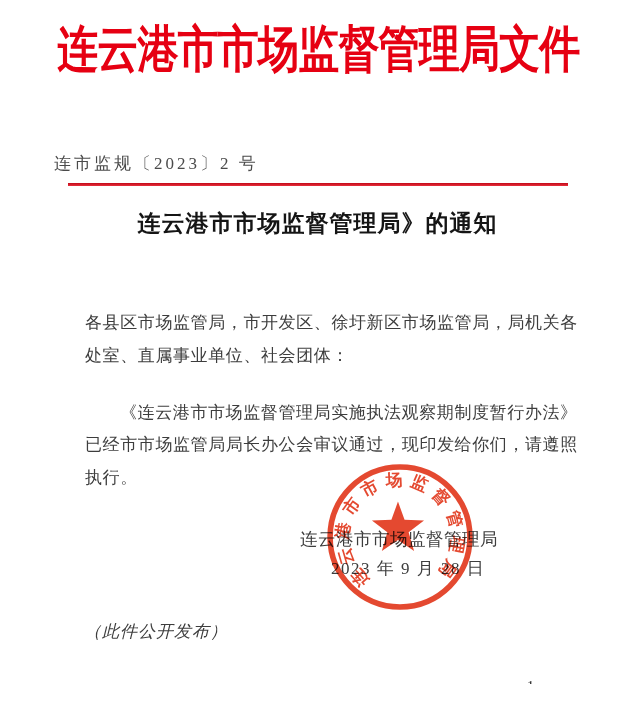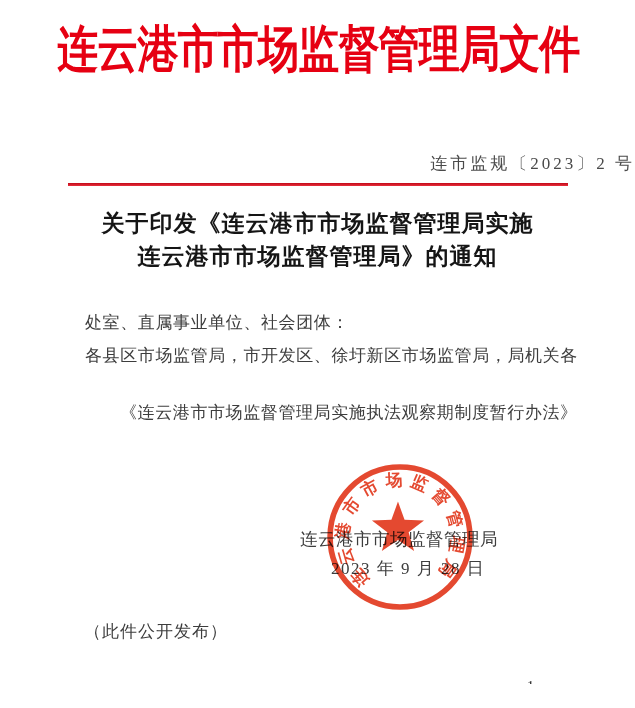--- a/index.html
+++ b/index.html
@@ -19,21 +19,21 @@
     font-size: 50px;
     font-weight: 700;
     letter-spacing: -1px;
     white-space: nowrap;
     transform: scaleX(0.82);
     transform-origin: 50% 50%;
   }
   .doc-number {
     position: absolute;
     top: 152px; left: 54px; right: 0;
-    text-align: right;
+    text-align: left;
     color: #4a4a4a;
     font-size: 17px;
     letter-spacing: 3px;
     white-space: nowrap;
   }
   .red-rule {
     position: absolute;
     top: 183px; left: 68px;
     width: 500px; height: 3px;
     background: linear-gradient(#c00818, #e8303c);
@@ -90,20 +90,21 @@
     letter-spacing: 6.5px;
     fill: #e23b20;
   }
   .publish-note {
     position: absolute;
     top: 620px; left: 84px;
     color: #3d3d3d;
     font-size: 17px;
     letter-spacing: 1px;
     white-space: nowrap;
+    font-style: italic;
   }
   .page-number {
     position: absolute;
     top: 678px; left: 512px;
     color: #2a2a2a;
     font-size: 15px;
     letter-spacing: 3px;
     white-space: nowrap;
   }
 </style>
@@ -112,28 +113,29 @@
 
 <div class="page">
 
   <div class="org-title">连云港市市场监督管理局文件</div>
 
   <div class="doc-number">连市监规〔2023〕2 号</div>
 
   <div class="red-rule"></div>
 
   <div class="notice-title">
-    <div>关于印发《连云港市市场监督管理局实施</div>
     <div>连云港市市场监督管理局》的通知</div>
   </div>
 
   <div class="body-text">
+    <div>各县区市场监管局，市开发区、徐圩新区市场监管局，局机关各</div>
     <div>处室、直属事业单位、社会团体：</div>
-    <div>各县区市场监管局，市开发区、徐圩新区市场监管局，局机关各</div>
     <div class="indent">《连云港市市场监督管理局实施执法观察期制度暂行办法》</div>
+    <div>已经市市场监管局局长办公会审议通过，现印发给你们，请遵照</div>
+    <div>执行。</div>
   </div>
 
   <div class="signature">连云港市市场监督管理局</div>
   <div class="sig-date">2023 年 9 月 28 日</div>
 
   <svg class="seal" viewBox="0 0 150 150">
     <defs>
       <path id="sealArc" d="M 45.7,116.8 A 51,51 0 1 1 104.3,116.8" fill="none"></path>
     </defs>
     <circle cx="75" cy="75" r="69" fill="none" stroke="#e23b20" stroke-width="5.5"></circle>

